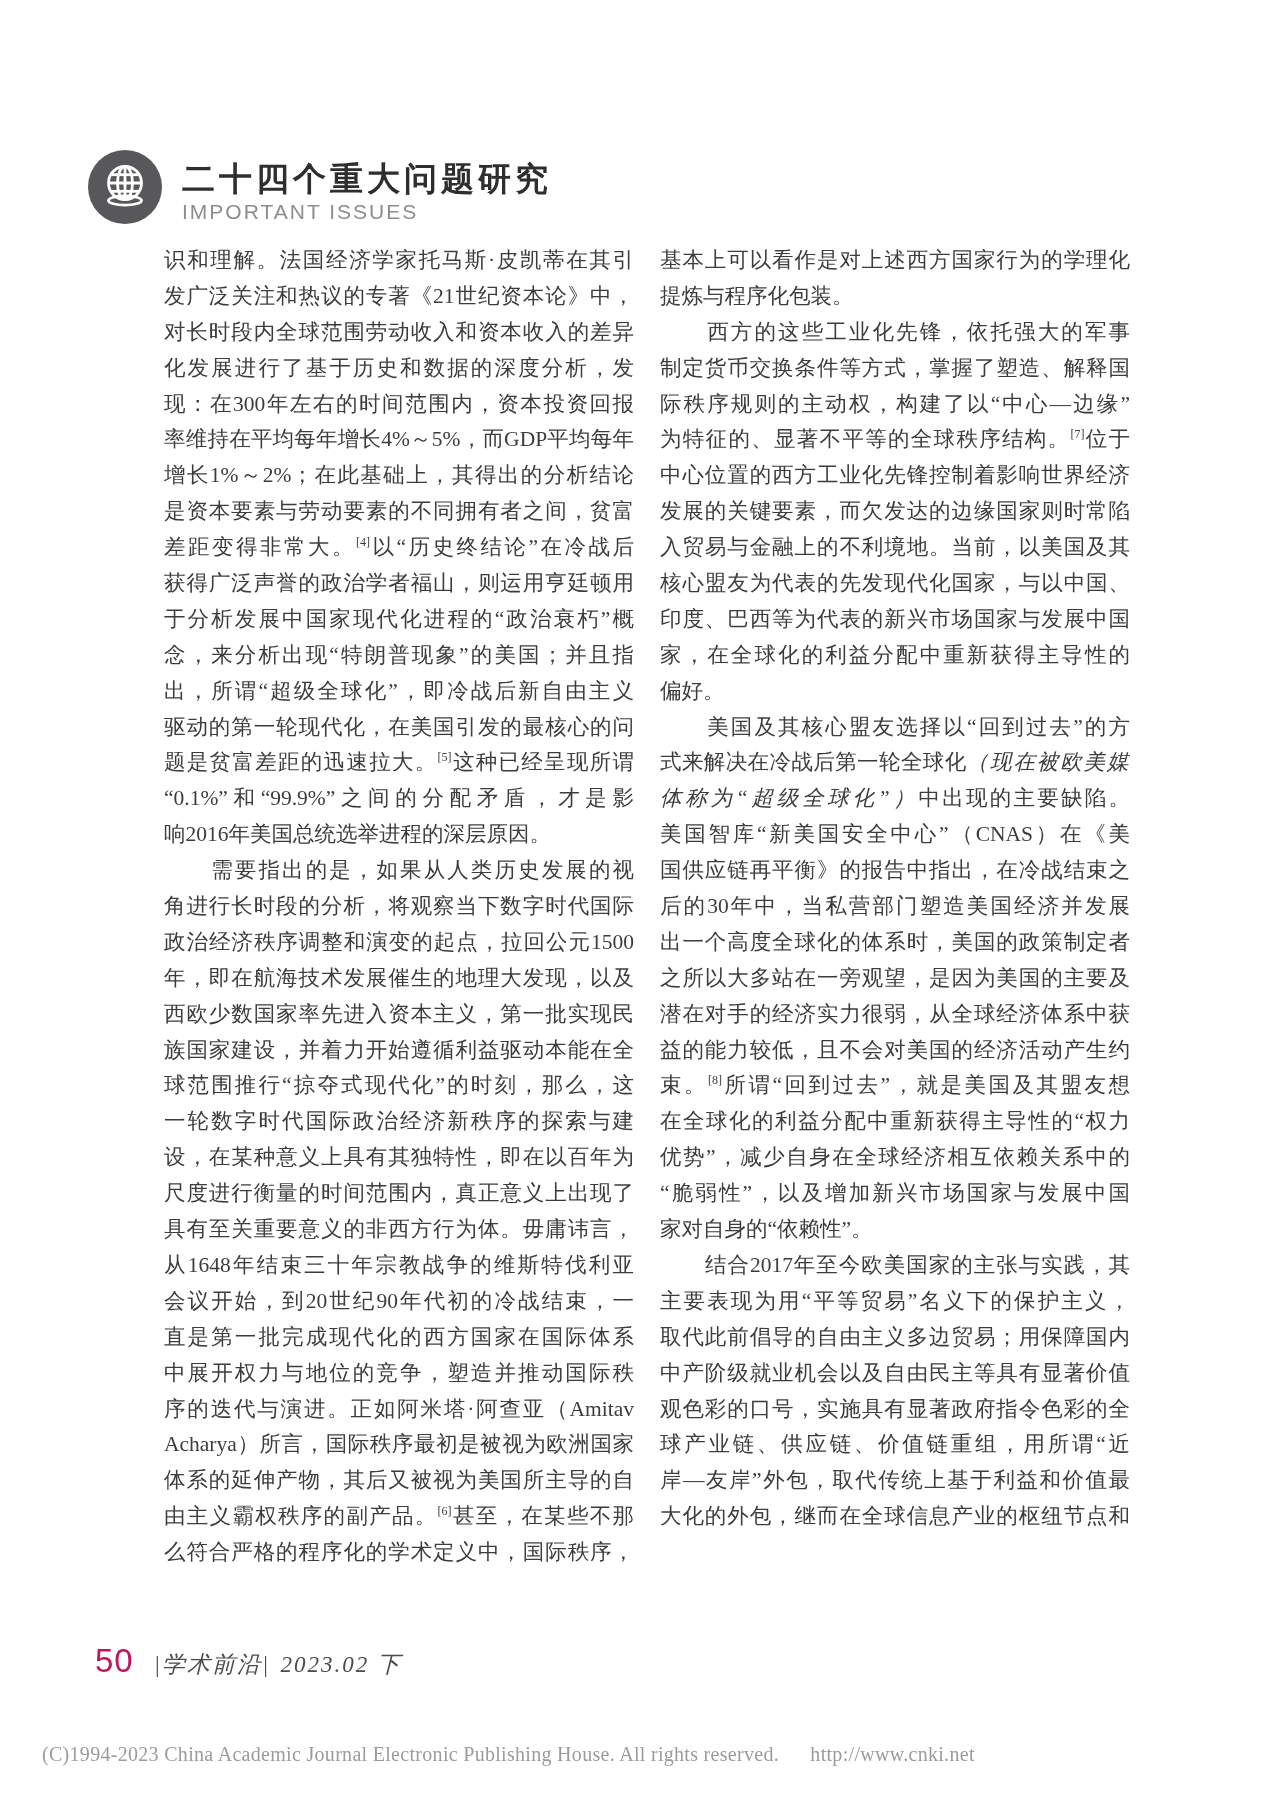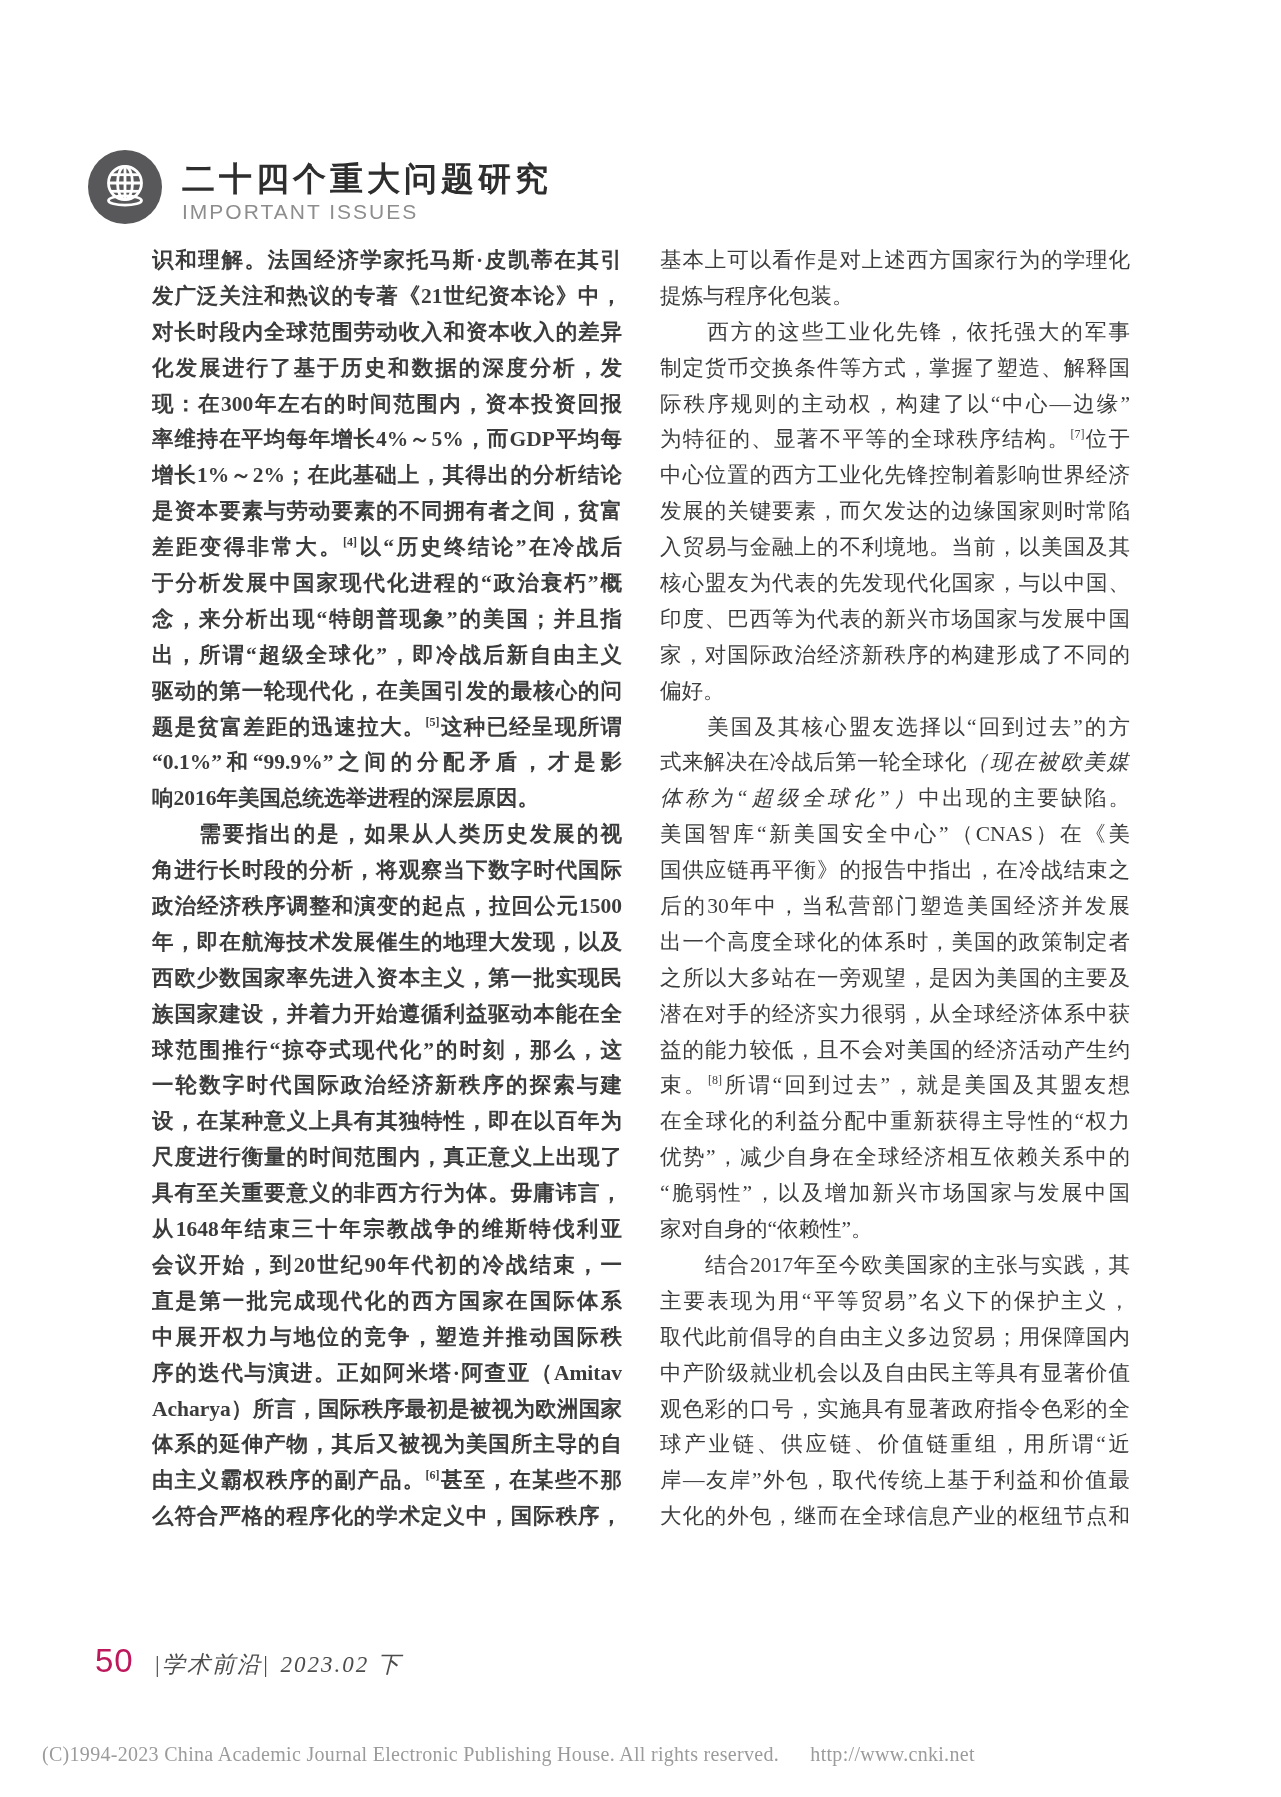--- a/index.html
+++ b/index.html
@@ -19,21 +19,21 @@
     font-family:"Liberation Serif","DejaVu Serif",serif;line-height:1.1;
   }
   .title-en{
     font-size:21px;color:#8d8d8d;letter-spacing:2px;margin-top:3px;
     font-family:"Liberation Sans","DejaVu Sans",sans-serif;font-weight:300;
   }
 
   
   .content{position:absolute;left:148px;top:243px;width:985px;}
   .col{position:absolute;top:0;}
-  .col-left{left:4px;width:470px;font-weight:bold;}
+  .col-left{left:16px;width:470px;}
   .col-right{left:512px;width:470px;}
   .line{
     font-size:21.5px;height:35.9px;line-height:35.9px;
     text-align:justify;text-align-last:justify;overflow:hidden;
     color:#3c3c3c;
   }
   .line-end{text-align-last:left;}
   .sup{font-size:12px;vertical-align:super;line-height:0;letter-spacing:0;}
   .kai{font-style:italic;letter-spacing:1.5px;}
 
@@ -86,20 +86,21 @@
     <section class="col col-left">
         <div class="line"><span>识和理解。法国经济学家托马斯·皮凯蒂在其引</span></div>
         <div class="line"><span>发广泛关注和热议的专著《21世纪资本论》中，</span></div>
         <div class="line"><span>对长时段内全球范围劳动收入和资本收入的差异</span></div>
         <div class="line"><span>化发展进行了基于历史和数据的深度分析，发</span></div>
         <div class="line"><span>现：在300年左右的时间范围内，资本投资回报</span></div>
         <div class="line"><span>率维持在平均每年增长4%～5%，而GDP平均每年</span></div>
         <div class="line"><span>增长1%～2%；在此基础上，其得出的分析结论</span></div>
         <div class="line"><span>是资本要素与劳动要素的不同拥有者之间，贫富</span></div>
         <div class="line"><span>差距变得非常大。</span><span class="sup">[4]</span><span>以“历史终结论”在冷战后</span></div>
+        <div class="line"><span>获得广泛声誉的政治学者福山，则运用亨廷顿用</span></div>
         <div class="line"><span>于分析发展中国家现代化进程的“政治衰朽”概</span></div>
         <div class="line"><span>念，来分析出现“特朗普现象”的美国；并且指</span></div>
         <div class="line"><span>出，所谓“超级全球化”，即冷战后新自由主义</span></div>
         <div class="line"><span>驱动的第一轮现代化，在美国引发的最核心的问</span></div>
         <div class="line"><span>题是贫富差距的迅速拉大。</span><span class="sup">[5]</span><span>这种已经呈现所谓</span></div>
         <div class="line"><span>“0.1%”和“99.9%”之间的分配矛盾，才是影</span></div>
         <div class="line line-end"><span>响2016年美国总统选举进程的深层原因。</span></div>
         <div class="line"><span>　　需要指出的是，如果从人类历史发展的视</span></div>
         <div class="line"><span>角进行长时段的分析，将观察当下数字时代国际</span></div>
         <div class="line"><span>政治经济秩序调整和演变的起点，拉回公元1500</span></div>
@@ -126,21 +127,21 @@
         <div class="line line-end"><span>提炼与程序化包装。</span></div>
         <div class="line"><span>　　西方的这些工业化先锋，依托强大的军事</span></div>
         <div class="line"><span>制定货币交换条件等方式，掌握了塑造、解释国</span></div>
         <div class="line"><span>际秩序规则的主动权，构建了以“中心—边缘”</span></div>
         <div class="line"><span>为特征的、显著不平等的全球秩序结构。</span><span class="sup">[7]</span><span>位于</span></div>
         <div class="line"><span>中心位置的西方工业化先锋控制着影响世界经济</span></div>
         <div class="line"><span>发展的关键要素，而欠发达的边缘国家则时常陷</span></div>
         <div class="line"><span>入贸易与金融上的不利境地。当前，以美国及其</span></div>
         <div class="line"><span>核心盟友为代表的先发现代化国家，与以中国、</span></div>
         <div class="line"><span>印度、巴西等为代表的新兴市场国家与发展中国</span></div>
-        <div class="line"><span>家，对国际政治经济新秩序的构建形成了不同的</span></div>
+        <div class="line"><span>家，在全球化的利益分配中重新获得主导性的</span></div>
         <div class="line line-end"><span>偏好。</span></div>
         <div class="line"><span>　　美国及其核心盟友选择以“回到过去”的方</span></div>
         <div class="line"><span>式来解决在冷战后第一轮全球化</span><span class="kai">（现在被欧美媒</span></div>
         <div class="line"><span class="kai">体称为“超级全球化”）</span><span>中出现的主要缺陷。</span></div>
         <div class="line"><span>美国智库“新美国安全中心”（CNAS）在《美</span></div>
         <div class="line"><span>国供应链再平衡》的报告中指出，在冷战结束之</span></div>
         <div class="line"><span>后的30年中，当私营部门塑造美国经济并发展</span></div>
         <div class="line"><span>出一个高度全球化的体系时，美国的政策制定者</span></div>
         <div class="line"><span>之所以大多站在一旁观望，是因为美国的主要及</span></div>
         <div class="line"><span>潜在对手的经济实力很弱，从全球经济体系中获</span></div>

